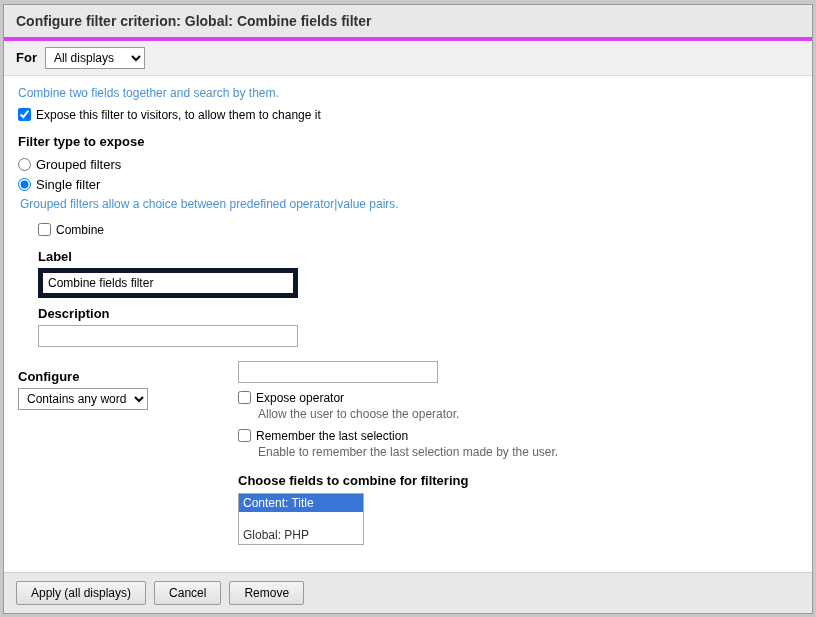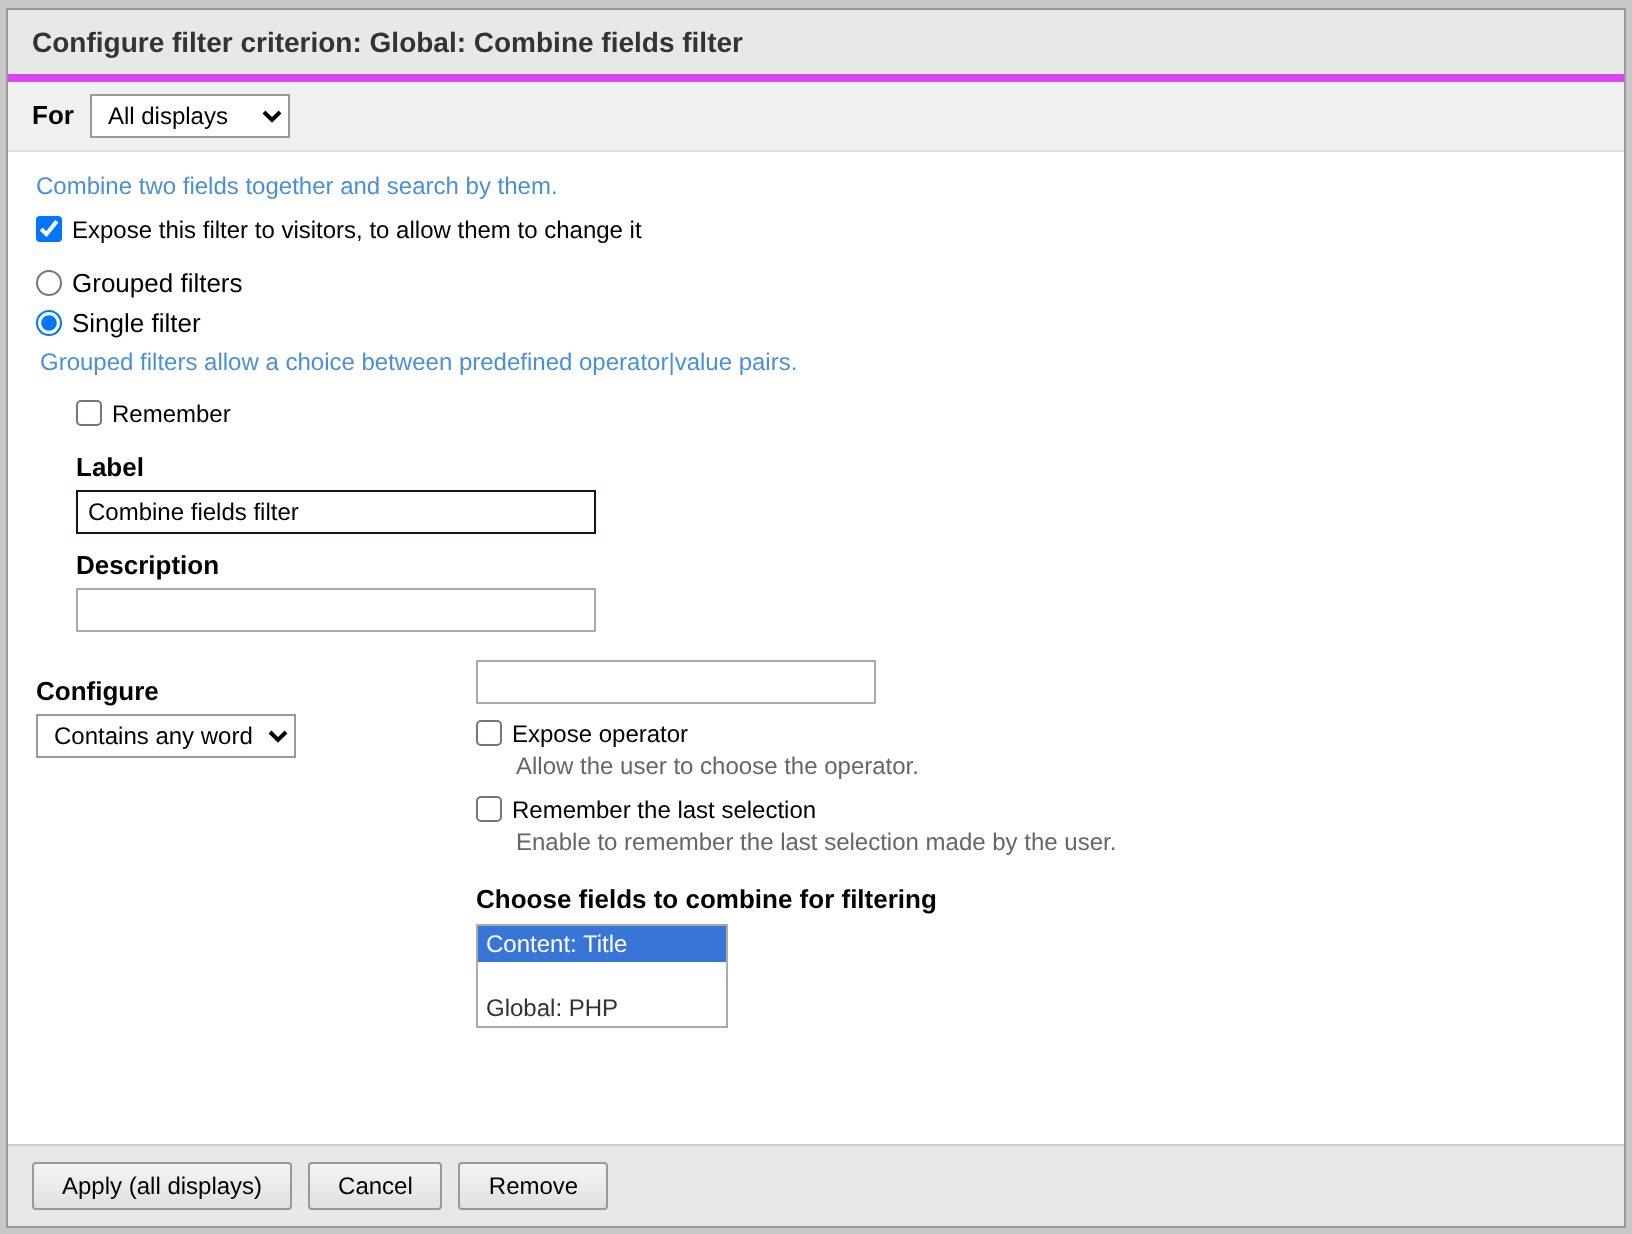--- a/index.html
+++ b/index.html
@@ -96,21 +96,21 @@
     }
     .field-label {
       font-weight: bold;
       font-size: 13px;
       margin-bottom: 4px;
       margin-top: 8px;
     }
     input[type="text"].text-input {
       width: 260px;
       padding: 3px 5px;
-      border: 1px solid #0f172a;
+      border: 5px solid #0f172a;
       font-size: 12px;
       background: white;
     }
     input[type="text"].text-input-full {
       width: 260px;
       padding: 3px 5px;
       border: 1px solid #aaa;
       font-size: 12px;
       background: white;
     }
@@ -232,38 +232,39 @@
   </div>
 
   <div class="dialog-body">
     <div class="info-text">Combine two fields together and search by them.</div>
 
     <div class="checkbox-row">
       <input type="checkbox" id="expose-cb" checked="" style="">
       <label for="expose-cb">Expose this filter to visitors, to allow them to change it</label>
     </div>
 
+    <div class="section-title">Filter type to expose</div>
 
     <div class="radio-row">
       <input type="radio" name="filter-type" id="grouped-filter" style="">
       <label for="grouped-filter">Grouped filters</label>
     </div>
     <div class="radio-row">
       <input type="radio" name="filter-type" id="single-filter" checked="" style="">
       <label for="single-filter">Single filter</label>
     </div>
 
     <div class="grouped-desc">
       <span>Grouped filters allow a choice between </span><span class="link">predefined operator|value pairs</span><span>.</span>
     </div>
 
     <div class="indent-section">
       <div class="checkbox-row">
         <input type="checkbox" id="required-cb" style="">
-        <label for="required-cb">Remember</label>
+        <label for="required-cb">Combine</label>
       </div>
 
       <div class="field-label">Label</div>
       <input type="text" class="text-input" value="Combine fields filter" style="">
 
       <div class="field-label">Description</div>
       <input type="text" class="text-input-full" value="" style="">
     </div>
 
     <div class="two-col">

